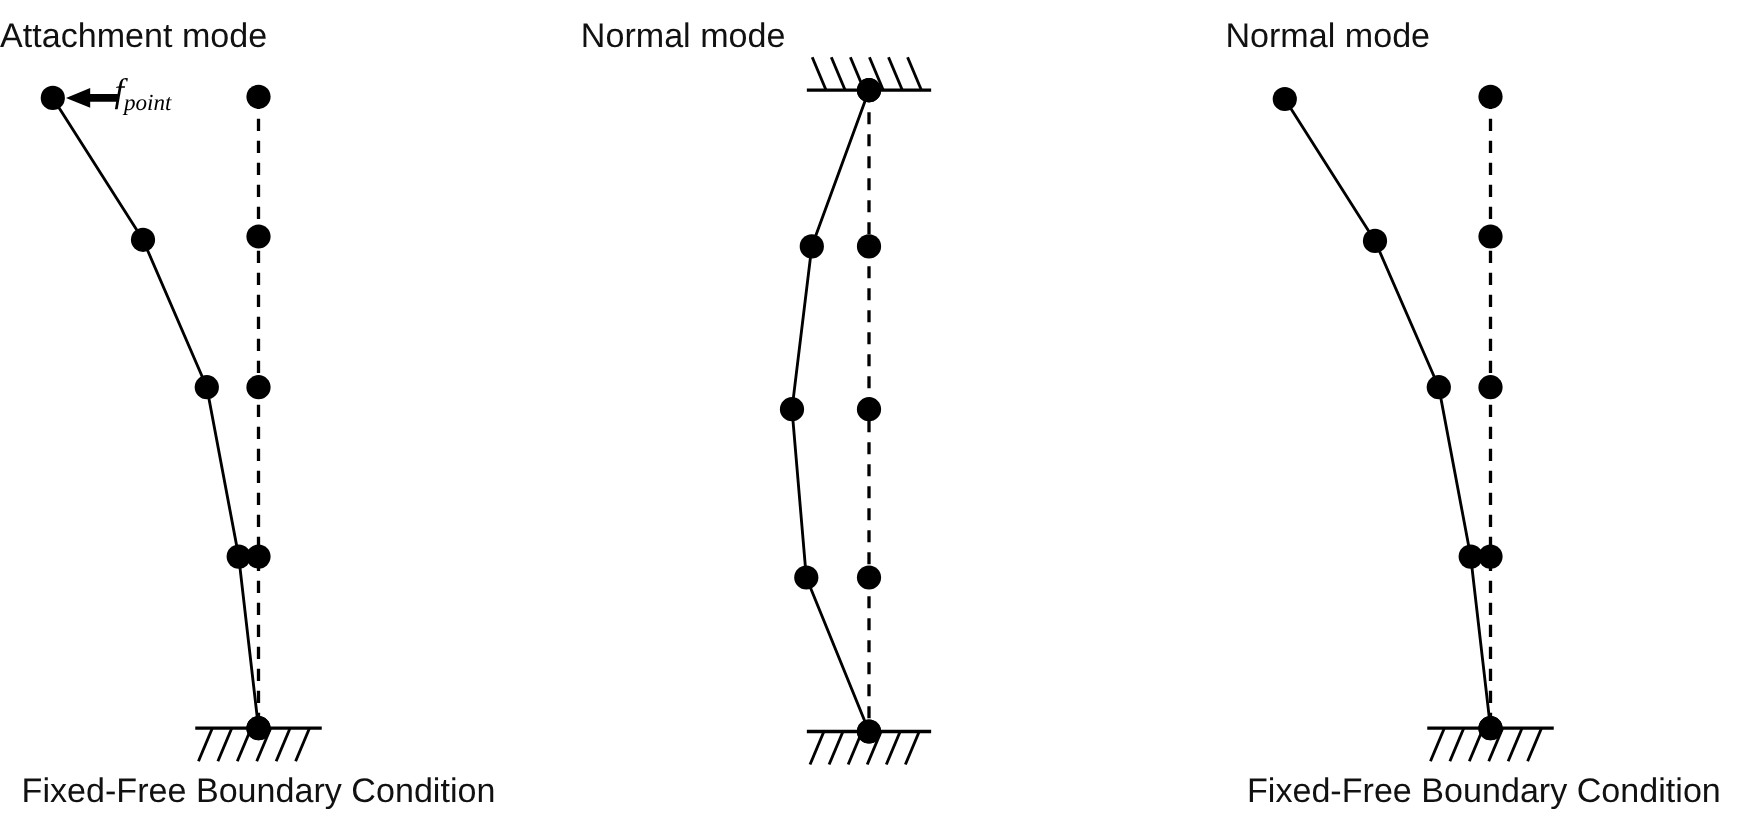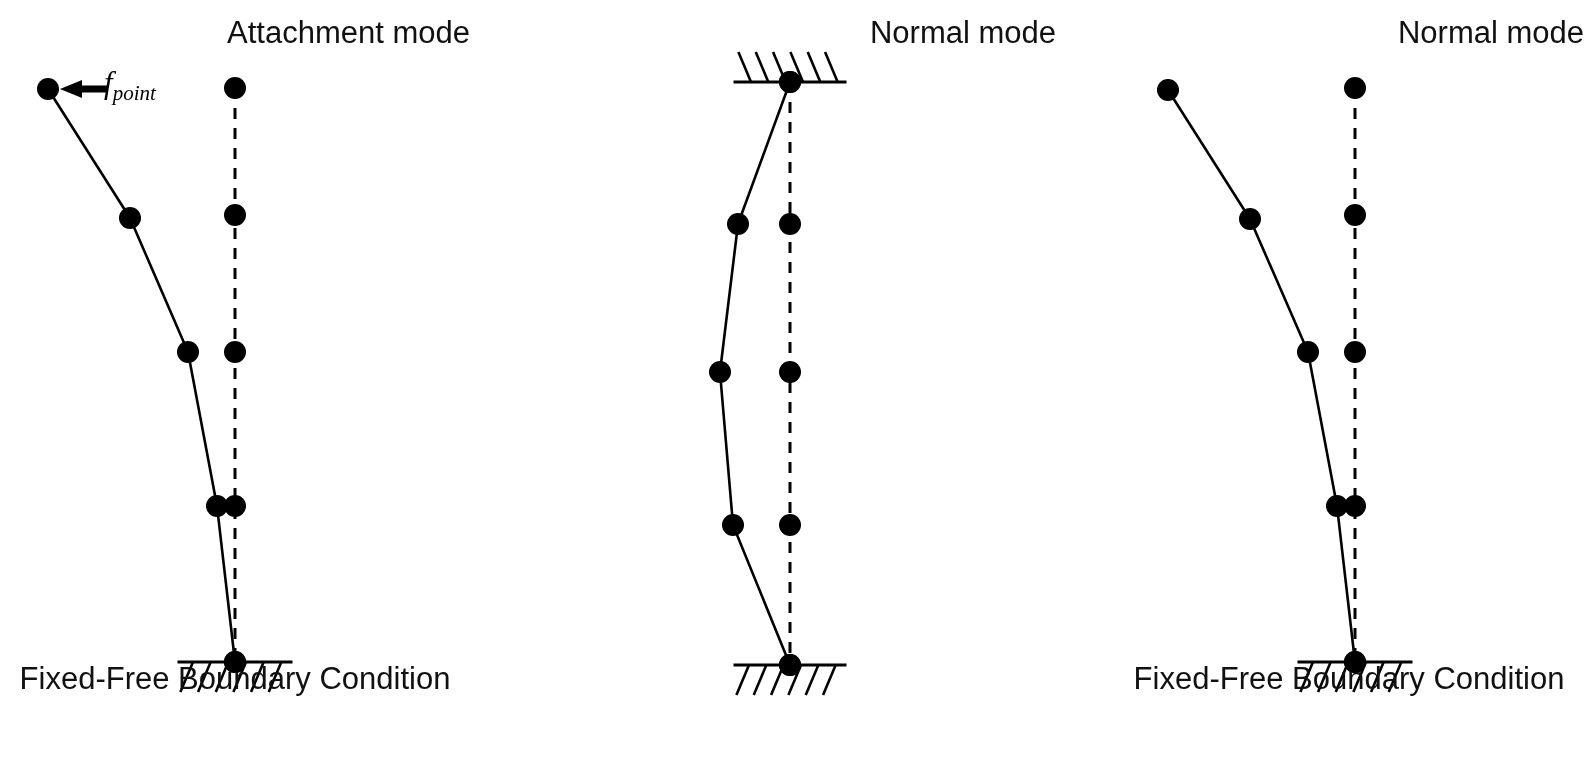--- a/index.html
+++ b/index.html
@@ -1,26 +1,26 @@
 <!DOCTYPE html>
 <html><head>
 <meta charset="utf-8">
 <style>
   html,body{margin:0;padding:0;background:#ffffff;}
   body{width:1584px;height:759px;font-family:"Liberation Sans",sans-serif;color:#000;overflow:hidden;}
   #stage{position:relative;width:1584px;height:759px;}
   .panel{position:absolute;top:0;height:759px;}
   .panel-title{
     position:absolute;top:14px;left:0;width:100%;
-    text-align:right;font-size:31px;line-height:38px;
+    text-align:left;font-size:31px;line-height:38px;
     font-family:"Liberation Sans",sans-serif;color:#111;
     white-space:nowrap;
   }
   .panel-caption{
-    position:absolute;top:660px;left:0;width:100%;
+    position:absolute;top:700px;left:0;width:100%;
     text-align:center;font-size:31px;line-height:38px;
     font-family:"Liberation Sans",sans-serif;color:#111;
     white-space:nowrap;
   }
   svg.fig{position:absolute;top:0;left:0;overflow:visible;}
   .force-label{
     position:absolute;font-family:"Liberation Serif",serif;
     font-style:italic;font-size:31px;color:#000;white-space:nowrap;
   }
   .force-label .sub{font-size:21px;vertical-align:sub;font-style:italic;text-align:center;}

